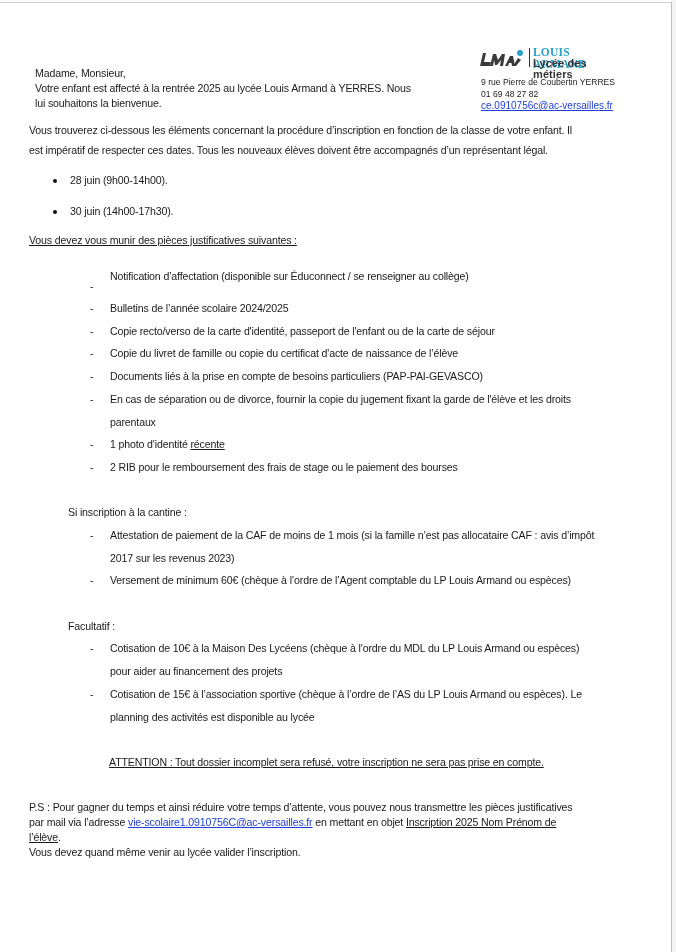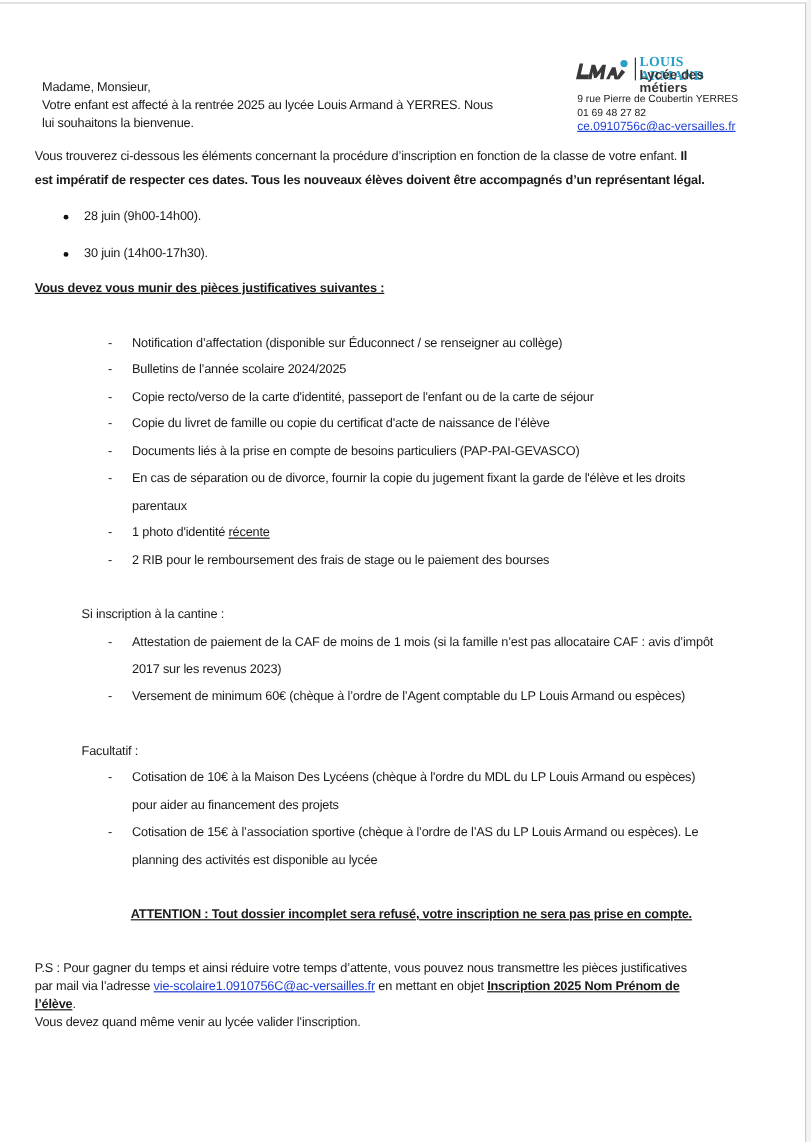--- a/index.html
+++ b/index.html
@@ -3,21 +3,21 @@
 <meta charset="utf-8">
 <style>
   html, body { margin:0; padding:0; background:#ffffff; }
   body { width:676px; height:952px; position:relative; overflow:hidden;
          font-family:"Liberation Sans", sans-serif; color:#1a1a1a; }
   .page-border-top { position:absolute; left:0; top:2px; width:671px; height:1px; background:#cfcfcf; }
   .page-border-right { position:absolute; left:671px; top:2px; width:1px; height:950px; background:#bdbdbd; }
   .gutter { position:absolute; left:672px; top:0; width:4px; height:952px; background:#f3f3f3; }
 
   .txt { position:absolute; font-size:10.6px; line-height:15px; white-space:nowrap; letter-spacing:-0.15px; }
-  .bold { font-weight:bold;text-align:center; }
+  .bold { font-weight:normal;text-align:center; }
   .u { text-decoration:underline; }
   a.link { color:#1f3fd6; text-decoration:underline; }
 
   
   .logo { position:absolute; left:479px; top:46px; width:140px; height:24px; }
   .logo-mark { position:absolute; left:0; top:2px; width:46px; height:20px; }
   .logo-sep { position:absolute; left:50px; top:2px; width:1px; height:19px; background:#333; }
   .logo-title { position:absolute; left:54px; top:0px; font-size:11.5px; font-weight:bold; color:#2aa0c8; letter-spacing:0.2px; line-height:12px;font-family:Liberation Serif, serif; }
   .logo-sub { position:absolute; left:54px; top:12px; font-size:11px; font-weight:bold; color:#333; line-height:11px; letter-spacing:0.1px; }
   .addr { position:absolute; left:481px; font-size:8.6px; line-height:11px; white-space:nowrap; color:#222; }
@@ -56,21 +56,21 @@
 <div class="txt bold" style="left:29px;top:143px">est impératif de respecter ces dates. Tous les nouveaux élèves doivent être accompagnés d’un représentant légal.</div>
 
 <div class="bullet" style="top:179px"></div>
 <div class="txt" style="left:70px;top:173px">28 juin (9h00-14h00).</div>
 <div class="bullet" style="top:210px"></div>
 <div class="txt" style="left:70px;top:204px">30 juin (14h00-17h30).</div>
 
 <div class="txt bold u" style="left:29px;top:233px">Vous devez vous munir des pièces justificatives suivantes :</div>
 
 <div class="dash" style="left:90px;top:279px">-</div>
-<div class="txt" style="left:110px;top:279px">Notification d’affectation (disponible sur Éduconnect / se renseigner au collège)</div>
+<div class="txt" style="left:110px;top:269px">Notification d’affectation (disponible sur Éduconnect / se renseigner au collège)</div>
 
 <div class="dash" style="left:90px;top:301px">-</div>
 <div class="txt" style="left:110px;top:301px">Bulletins de l’année scolaire 2024/2025</div>
 
 <div class="dash" style="left:90px;top:324px">-</div>
 <div class="txt" style="left:110px;top:324px">Copie recto/verso de la carte d'identité, passeport de l'enfant ou de la carte de séjour</div>
 
 <div class="dash" style="left:90px;top:346px">-</div>
 <div class="txt" style="left:110px;top:346px">Copie du livret de famille ou copie du certificat d'acte de naissance de l’élève</div>
 

